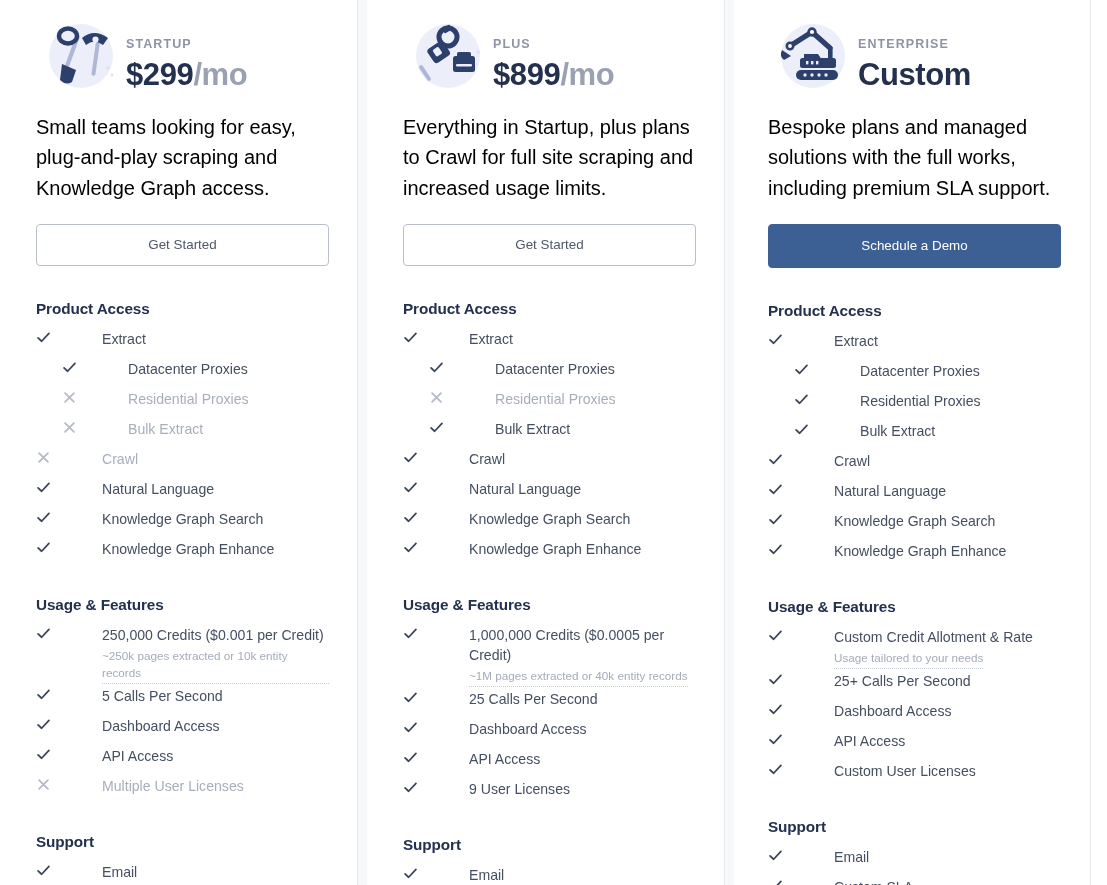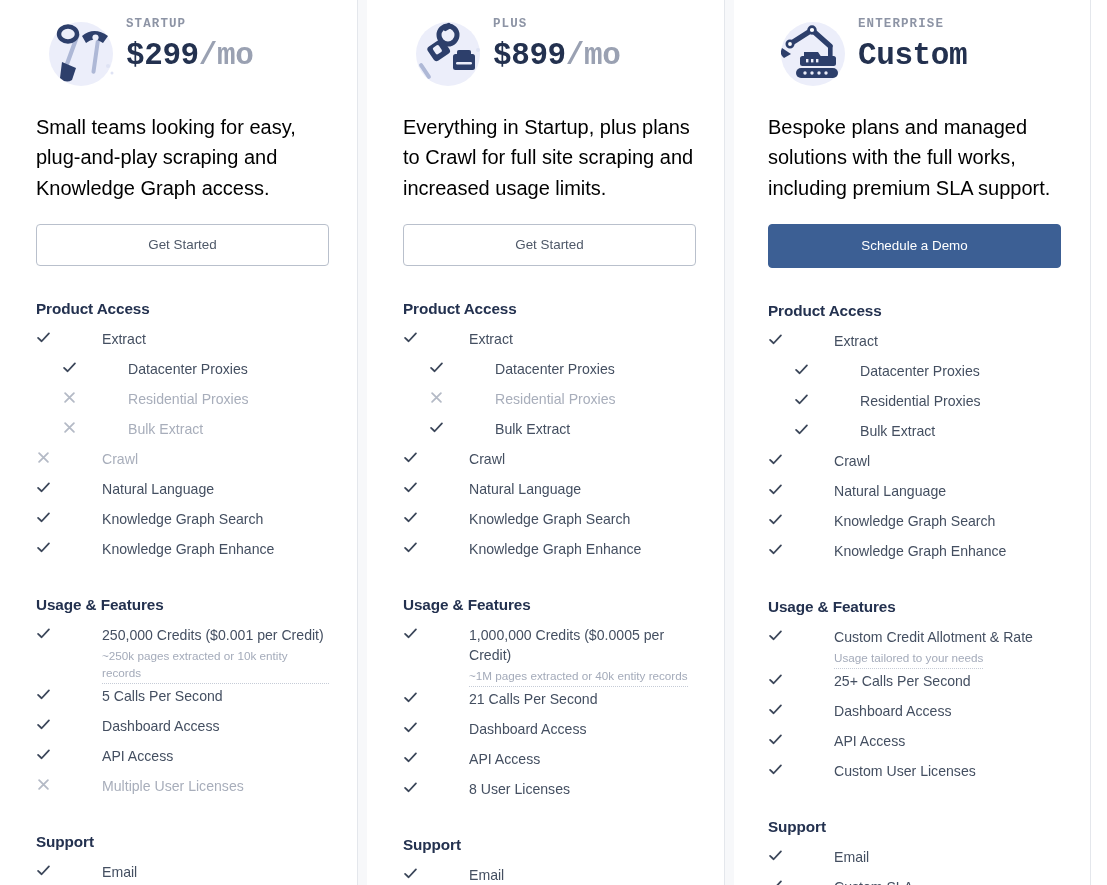--- a/index.html
+++ b/index.html
@@ -59,24 +59,23 @@
     position: absolute;
     top: 0;
     bottom: 0;
     width: 1px;
     background: #e4e7ec;
   }
 
   
   .plan-head {
     display: flex;
-    align-items: flex-start;
+    align-items: flex-end;
     padding-top: 18px;
     height: 92px;
-    font-family: Liberation Mono, monospace;
   }
   .plan-icon {
     width: 86px;
     flex: 0 0 86px;
     height: 72px;
     position: relative;
   }
   .plan-icon .disc {
     position: absolute;
     left: 13px;
@@ -573,21 +572,21 @@
           <span class="feat-note">~1M pages extracted or 40k entity records</span>
         </span>
       </li>
             <li class="feat on">
         <span class="mark">
                 <svg viewBox="0 0 16 16" xmlns="http://www.w3.org/2000/svg">
                   <path d="M2.2 8.4 L6 12 L13.8 3.6" fill="none" stroke="#3b4659" stroke-width="1.9" stroke-linecap="round" stroke-linejoin="round"></path>
                 </svg>
               </span>
         <span class="feat-body">
-          <span class="feat-text">21 Calls Per Second</span>
+          <span class="feat-text">25 Calls Per Second</span>
 
         </span>
       </li>
             <li class="feat on">
         <span class="mark">
                 <svg viewBox="0 0 16 16" xmlns="http://www.w3.org/2000/svg">
                   <path d="M2.2 8.4 L6 12 L13.8 3.6" fill="none" stroke="#3b4659" stroke-width="1.9" stroke-linecap="round" stroke-linejoin="round"></path>
                 </svg>
               </span>
         <span class="feat-body">
@@ -606,21 +605,21 @@
 
         </span>
       </li>
             <li class="feat on">
         <span class="mark">
                 <svg viewBox="0 0 16 16" xmlns="http://www.w3.org/2000/svg">
                   <path d="M2.2 8.4 L6 12 L13.8 3.6" fill="none" stroke="#3b4659" stroke-width="1.9" stroke-linecap="round" stroke-linejoin="round"></path>
                 </svg>
               </span>
         <span class="feat-body">
-          <span class="feat-text">8 User Licenses</span>
+          <span class="feat-text">9 User Licenses</span>
 
         </span>
       </li>
           </ul>
       </div>
 
       <div class="section">
         <div class="section-title">Support</div>
         <ul class="feat-list">
             <li class="feat on">

